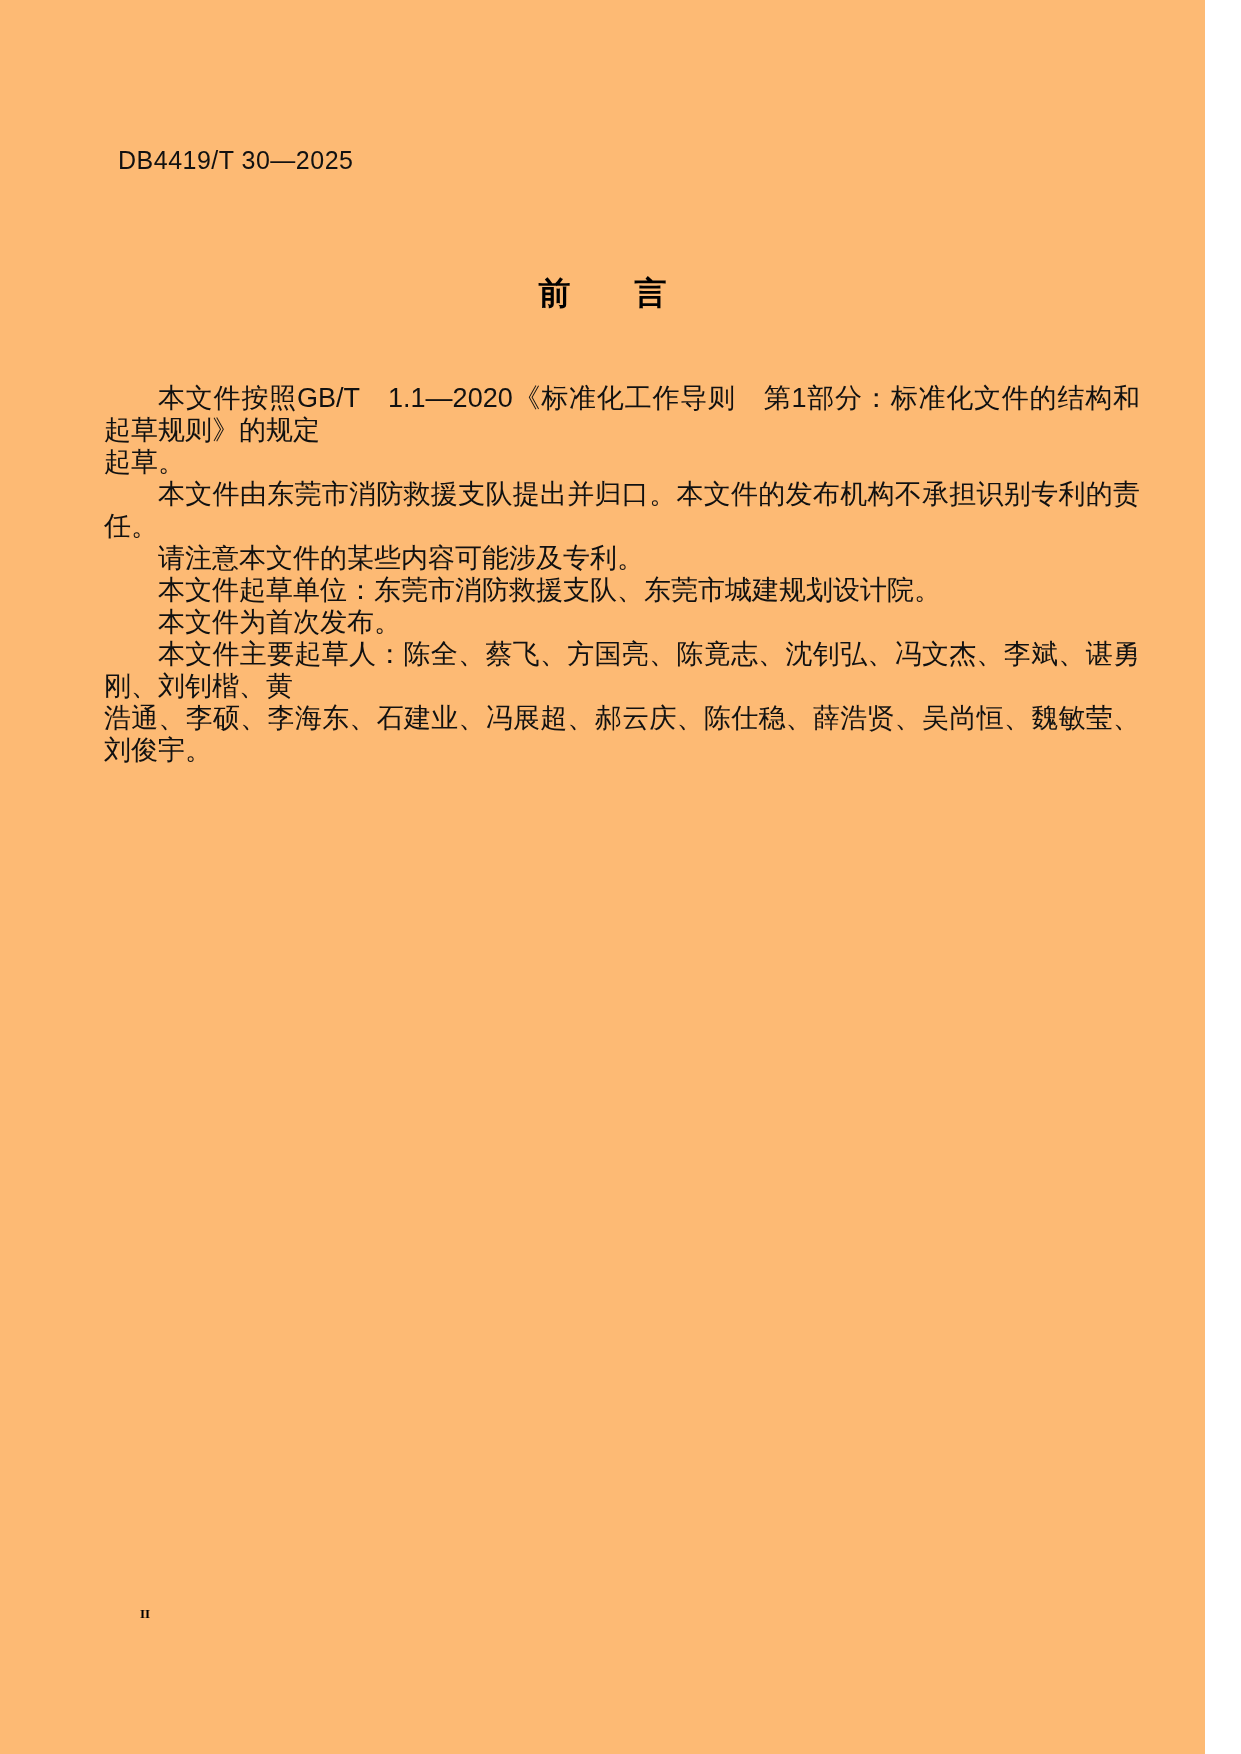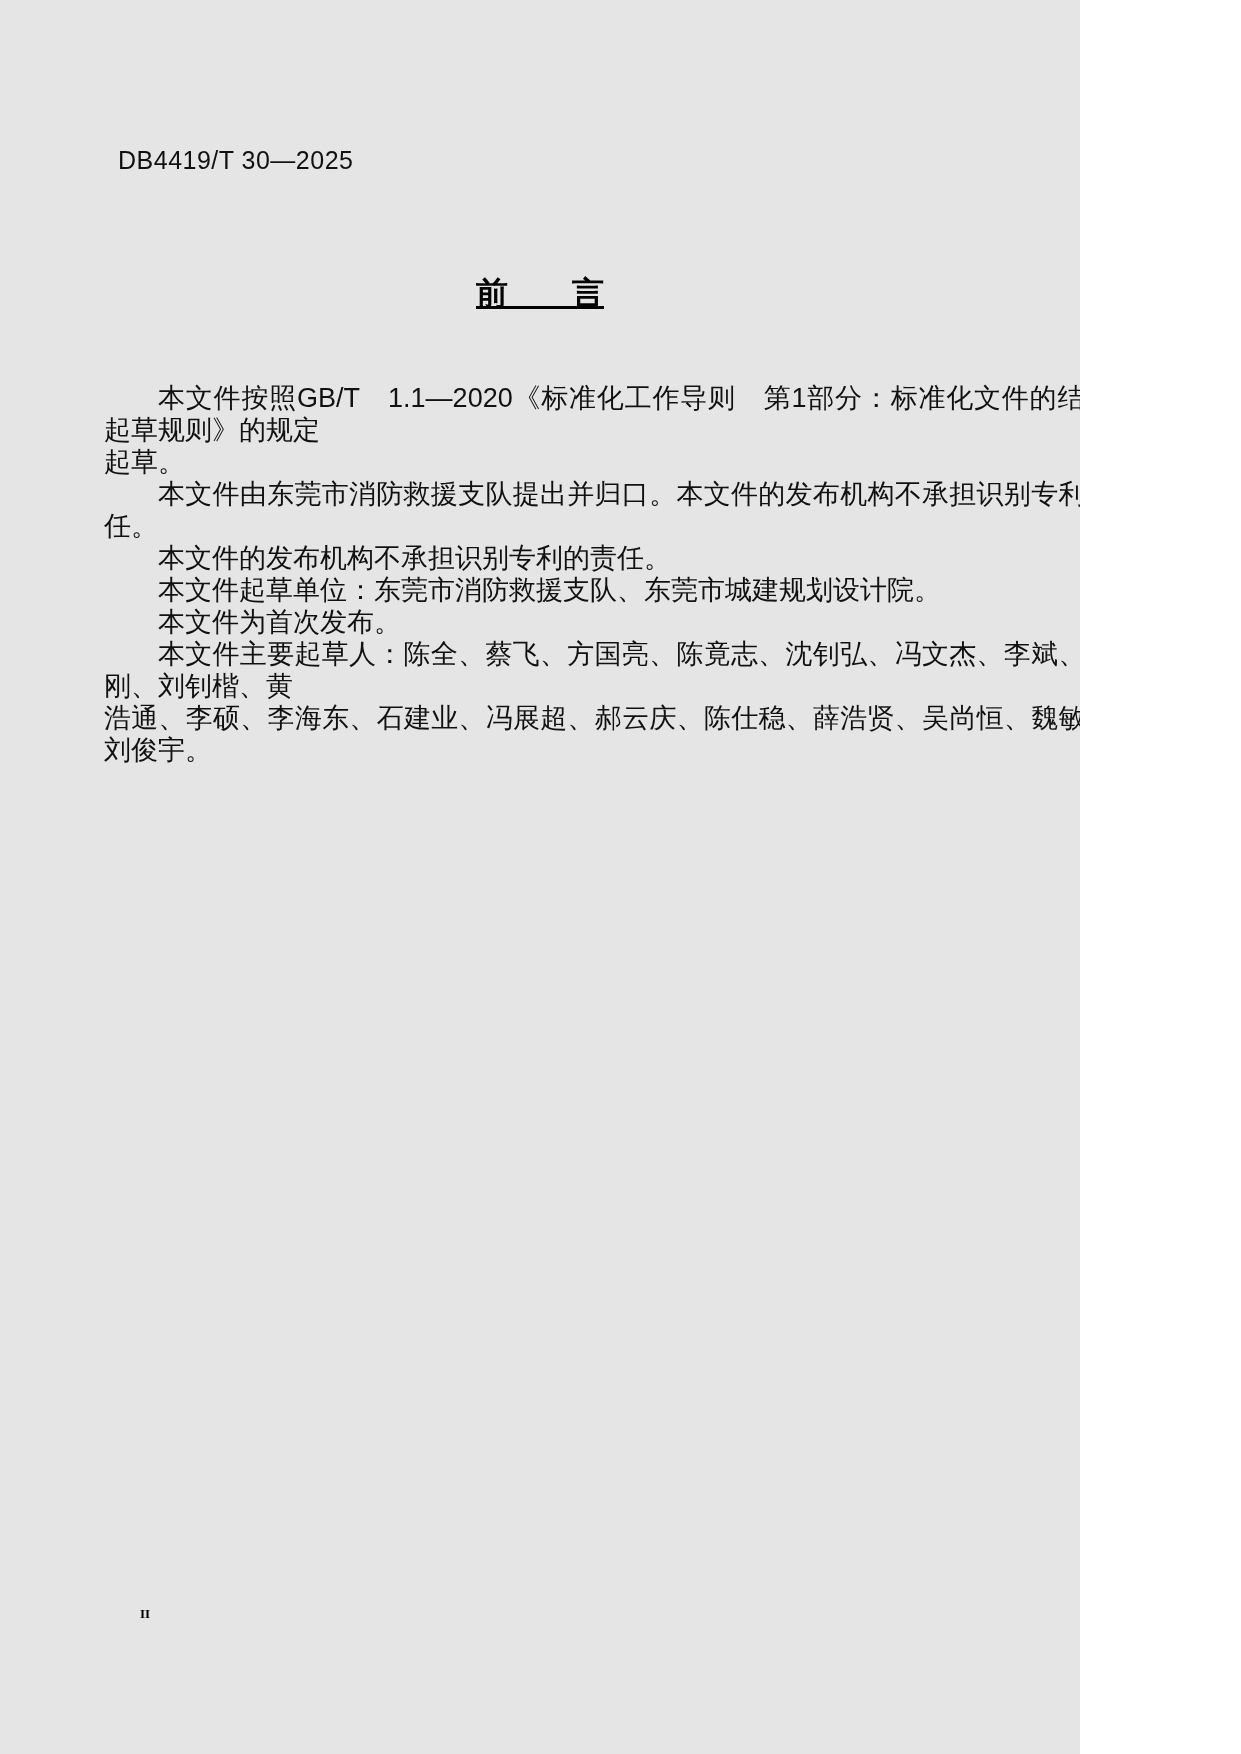--- a/index.html
+++ b/index.html
@@ -2,23 +2,23 @@
 <html><head>
 <meta charset="utf-8">
 <style>
   html, body {
     margin: 0;
     padding: 0;
     background: #ffffff;
   }
   .page {
     position: relative;
-    width: 1080px;
+    width: 1205px;
     height: 1754px;
-    background: #e5e5e5;
+    background: #fdba74;
     overflow: hidden;
     color: #111111;
   }
   .header-code {
     position: absolute;
     left: 118px;
     top: 146px;
     font-family: "Liberation Sans", "DejaVu Sans", sans-serif;
     font-size: 25px;
     font-weight: 500;
@@ -31,21 +31,20 @@
     left: 0;
     top: 272px;
     width: 100%;
     margin: 0;
     text-align: center;
     font-family: "Liberation Sans", "DejaVu Sans", sans-serif;
     font-size: 32px;
     font-weight: bold;
     color: #000000;
     white-space: pre;
-    text-decoration: underline;
   }
   .body-block {
     position: absolute;
     left: 104px;
     top: 382px;
     width: 1036px;
     font-family: Liberation Sans, sans-serif;
     font-size: 27px;
     line-height: 32px;
     color: #111111;
@@ -73,21 +72,21 @@
 <div class="page">
 
   <div class="header-code">DB4419/T 30—2025</div>
 
   <h1 class="title">前　　言</h1>
 
   <div class="body-block">
     <p>本文件按照GB/T　1.1—2020《标准化工作导则　第1部分：标准化文件的结构和起草规则》的规定
 起草。</p>
     <p>本文件由东莞市消防救援支队提出并归口。本文件的发布机构不承担识别专利的责任。</p>
-    <p>本文件的发布机构不承担识别专利的责任。</p>
+    <p>请注意本文件的某些内容可能涉及专利。</p>
     <p>本文件起草单位：东莞市消防救援支队、东莞市城建规划设计院。</p>
     <p>本文件为首次发布。</p>
     <p>本文件主要起草人：陈全、蔡飞、方国亮、陈竟志、沈钊弘、冯文杰、李斌、谌勇刚、刘钊楷、黄
 浩通、李硕、李海东、石建业、冯展超、郝云庆、陈仕稳、薛浩贤、吴尚恒、魏敏莹、刘俊宇。</p>
   </div>
 
   <div class="page-number">II</div>
 
 </div>
 

